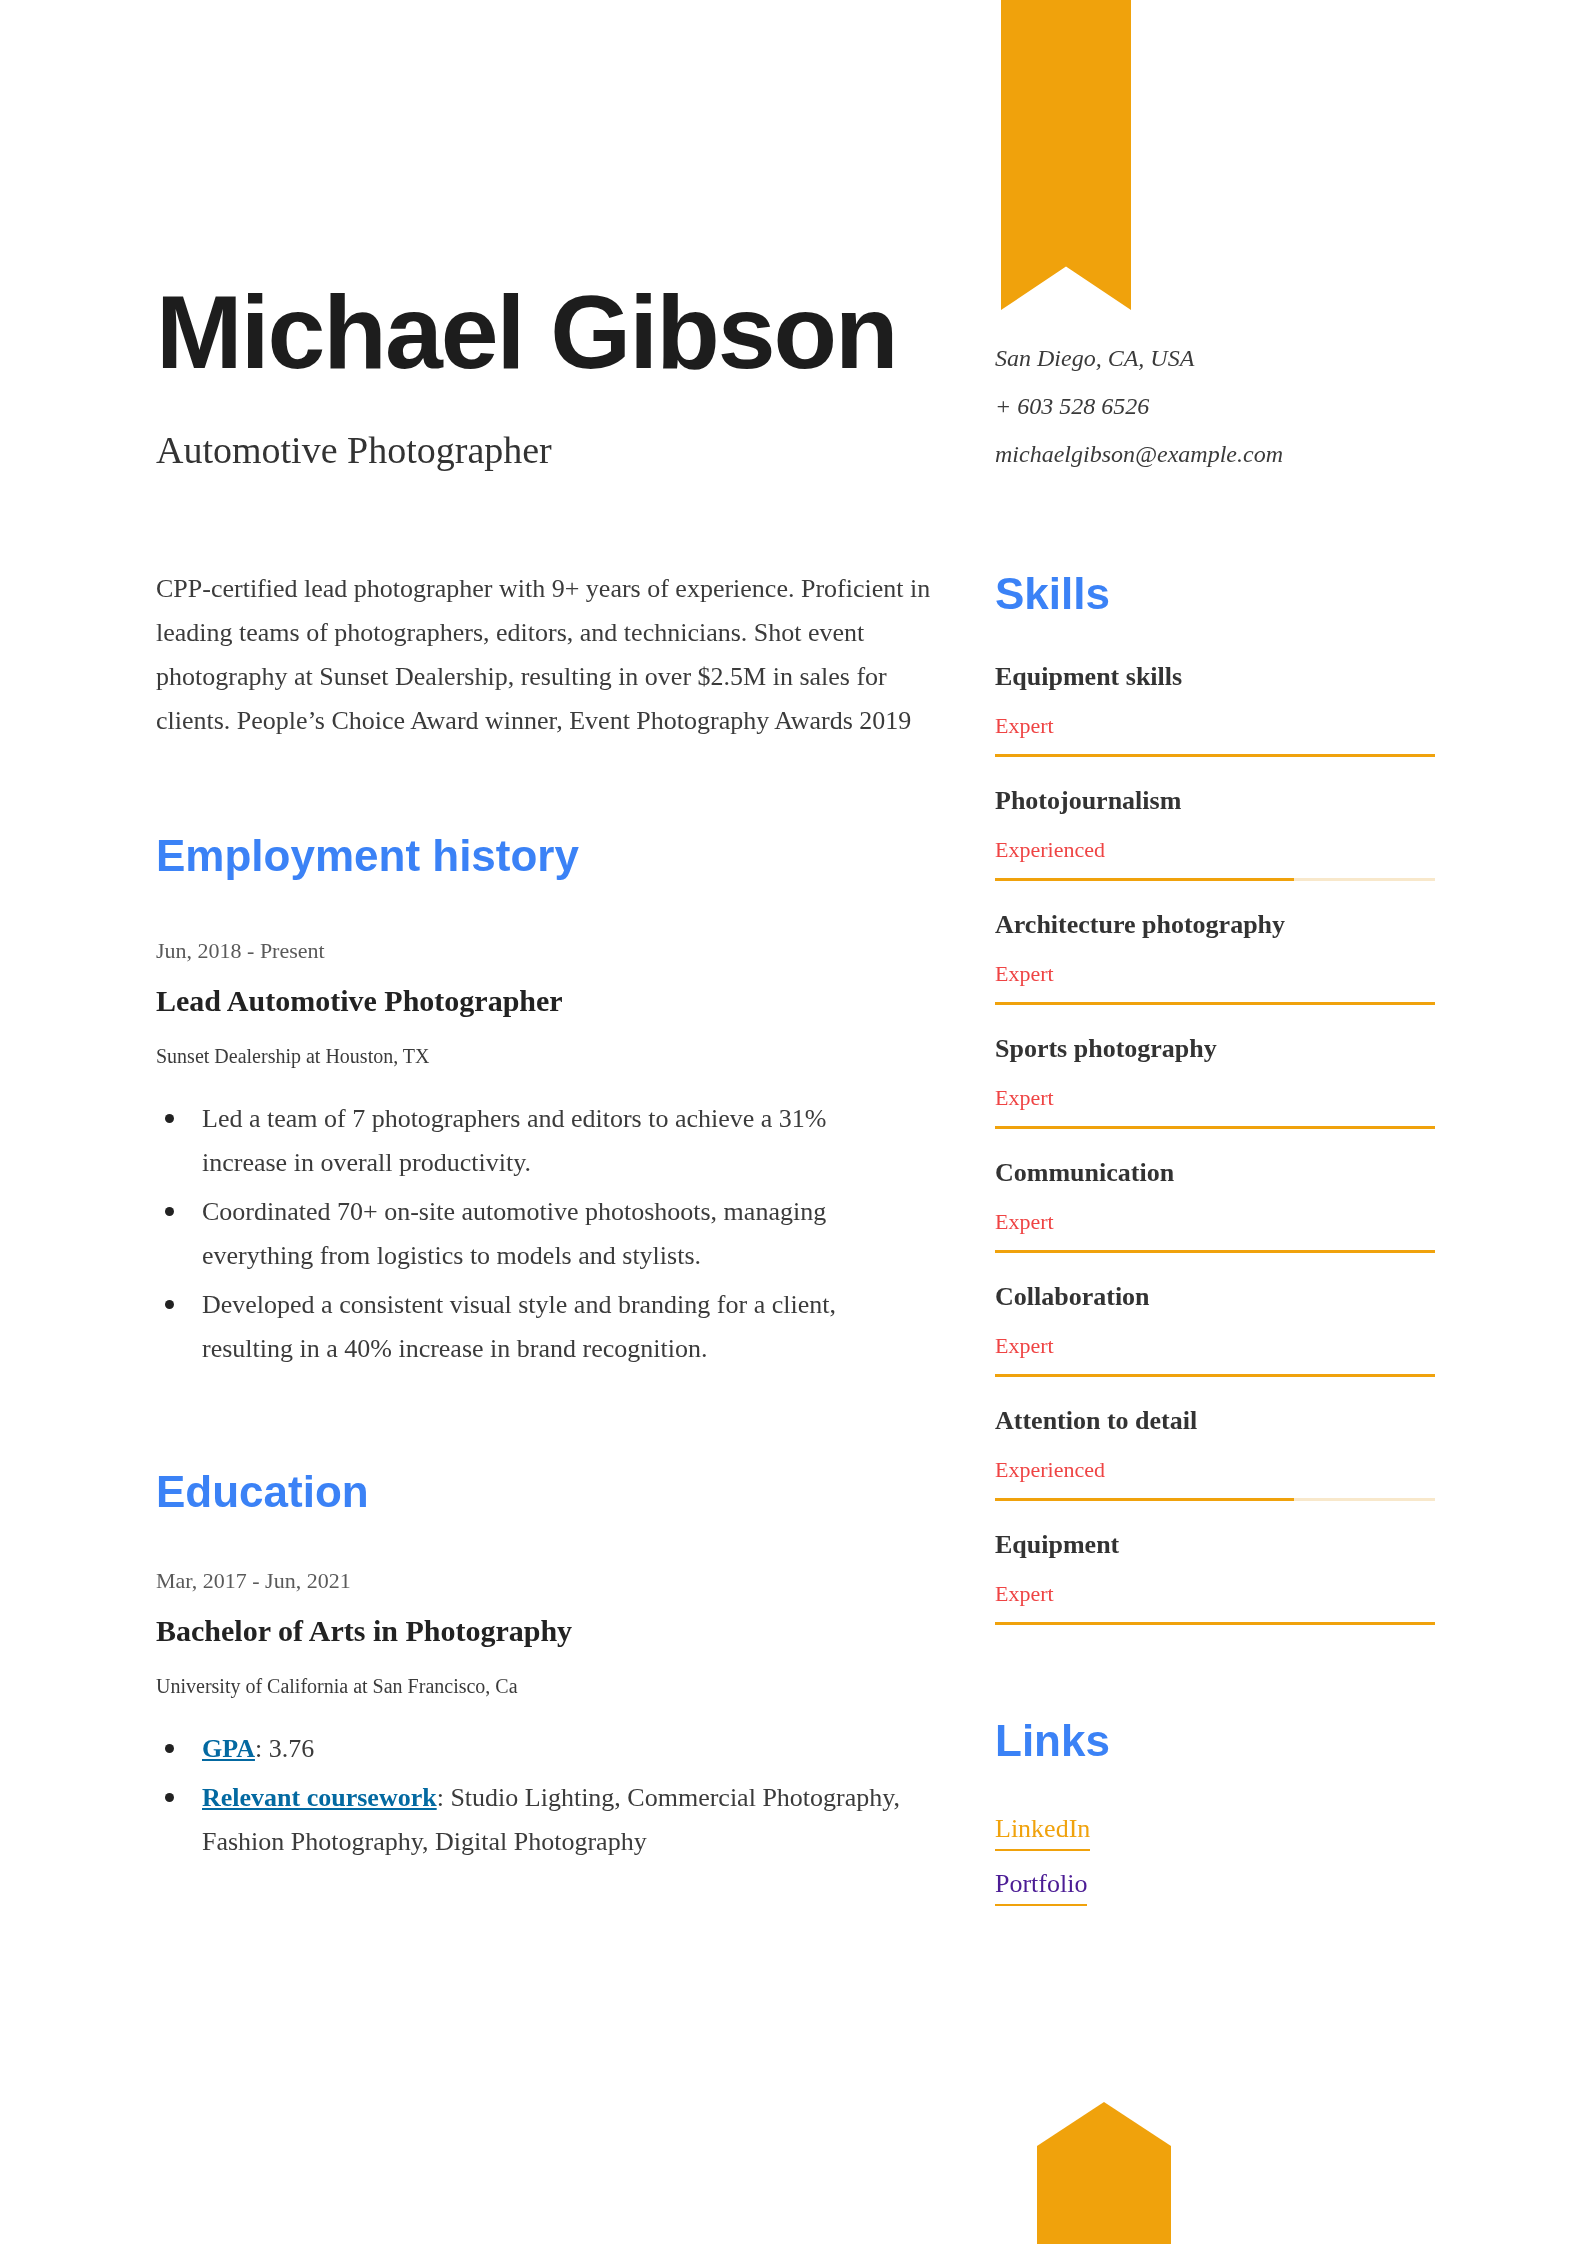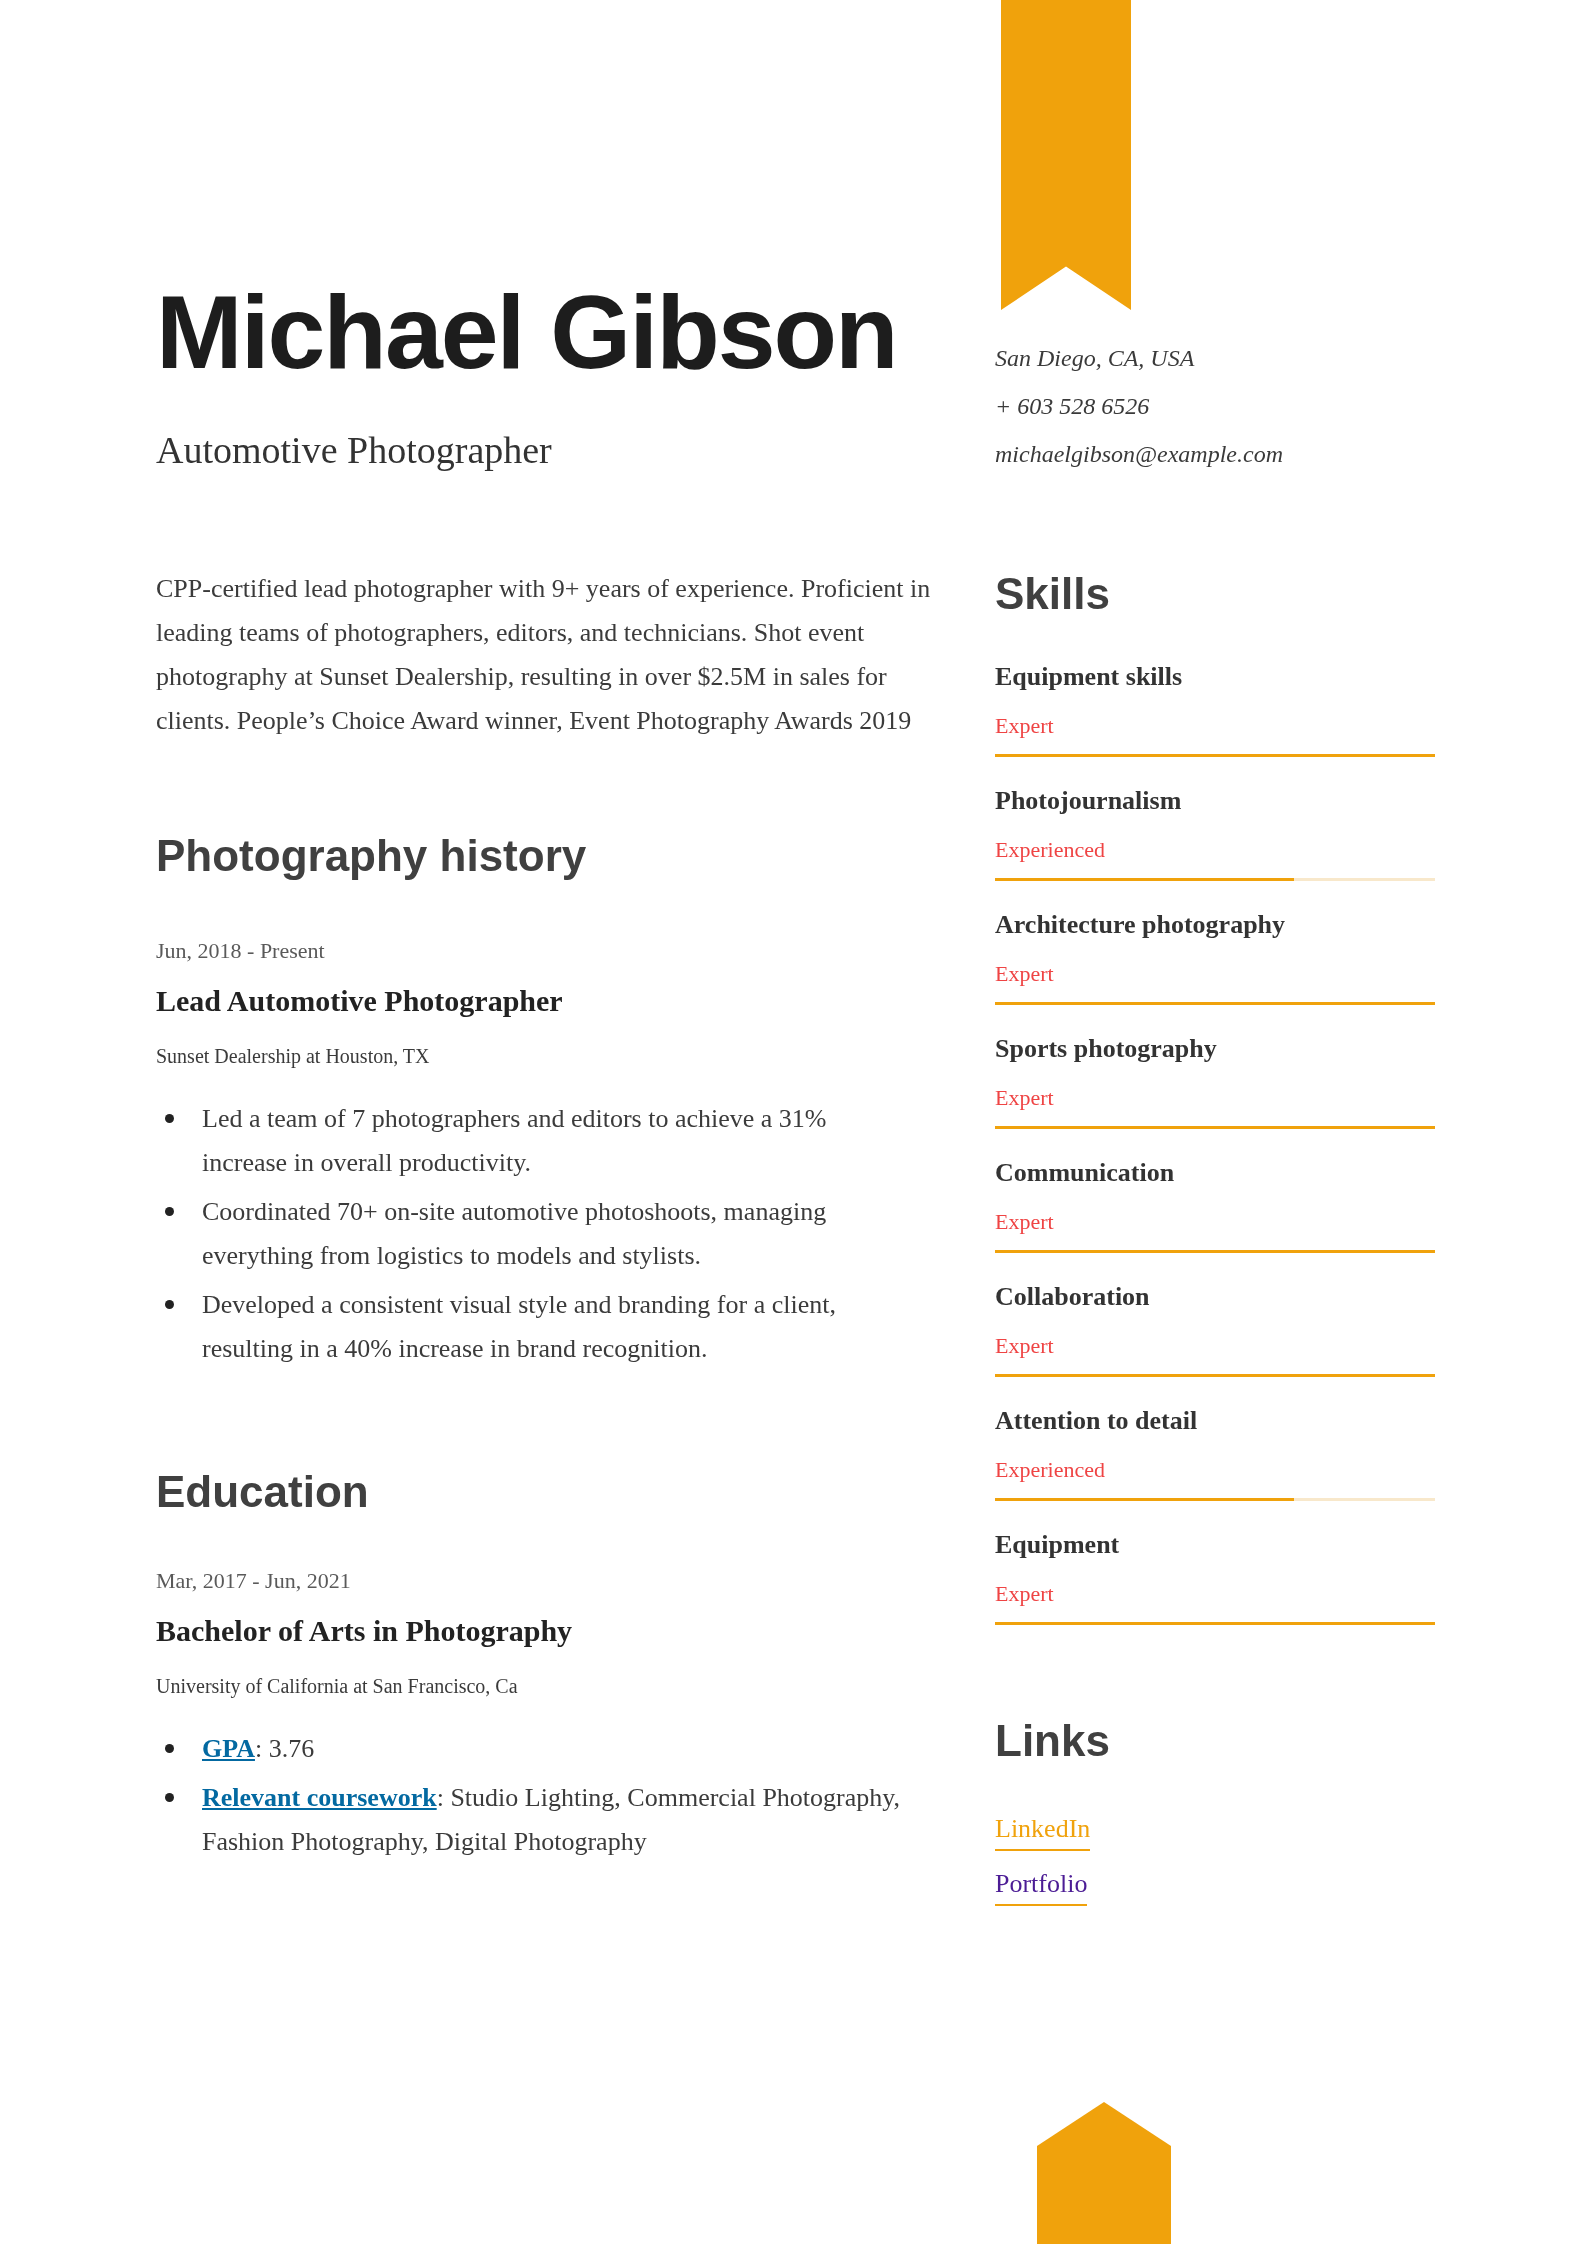--- a/index.html
+++ b/index.html
@@ -33,21 +33,21 @@
     margin:39px 0 0 0;
     font-size:38px;line-height:1.2;font-weight:400;color:#333333;
   }
   .summary{
     margin:93px 0 0 0;width:780px;
     font-size:26px;line-height:44px;color:#3b3b3b;
   }
   .section-heading{
     font-family:"Liberation Sans", sans-serif;
     font-weight:700;font-size:44px;line-height:1.2;
-    color:#404040;letter-spacing:0;
+    color:#3b82f6;letter-spacing:0;
   }
   .emp-heading{margin:87px 0 0 0;}
   .date-line{margin:55px 0 0 0;font-size:22px;line-height:1.2;color:#5a5a5a;}
   .entry-title{margin:19px 0 0 0;font-size:30px;line-height:1.2;font-weight:700;color:#222222;}
   .entry-sub{margin:20px 0 0 0;font-size:20px;line-height:34px;color:#3b3b3b;}
   ul.bullets{
     margin:24px 0 0 0;padding:0;list-style:none;width:760px;
   }
   ul.bullets li{
     position:relative;padding-left:46px;margin:0 0 5px 0;
@@ -87,21 +87,21 @@
 
   <div class="ribbon accent-bg" style="background: rgb(240, 162, 12);"></div>
   <div class="pentagon accent-bg" style="background: rgb(240, 162, 12);"></div>
 
   <div class="left-col">
     <h1 class="name">Michael Gibson</h1>
     <div class="job-title">Automotive Photographer</div>
 
     <p class="summary">CPP-certified lead photographer with 9+ years of experience. Proficient in leading teams of photographers, editors, and technicians. Shot event photography at Sunset Dealership, resulting in over $2.5M in sales for clients. People’s Choice Award winner, Event Photography Awards 2019</p>
 
-    <h2 class="section-heading emp-heading">Photography history</h2>
+    <h2 class="section-heading emp-heading">Employment history</h2>
     <div class="date-line">Jun, 2018 - Present</div>
     <div class="entry-title">Lead Automotive Photographer</div>
     <div class="entry-sub">Sunset Dealership at Houston, TX</div>
     <ul class="bullets">
       <li>Led a team of 7 photographers and editors to achieve a 31% increase in overall productivity.</li>
       <li>Coordinated 70+ on-site automotive photoshoots, managing everything from logistics to models and stylists.</li>
       <li>Developed a consistent visual style and branding for a client, resulting in a 40% increase in brand recognition.</li>
     </ul>
 
     <h2 class="section-heading edu-heading">Education</h2>

